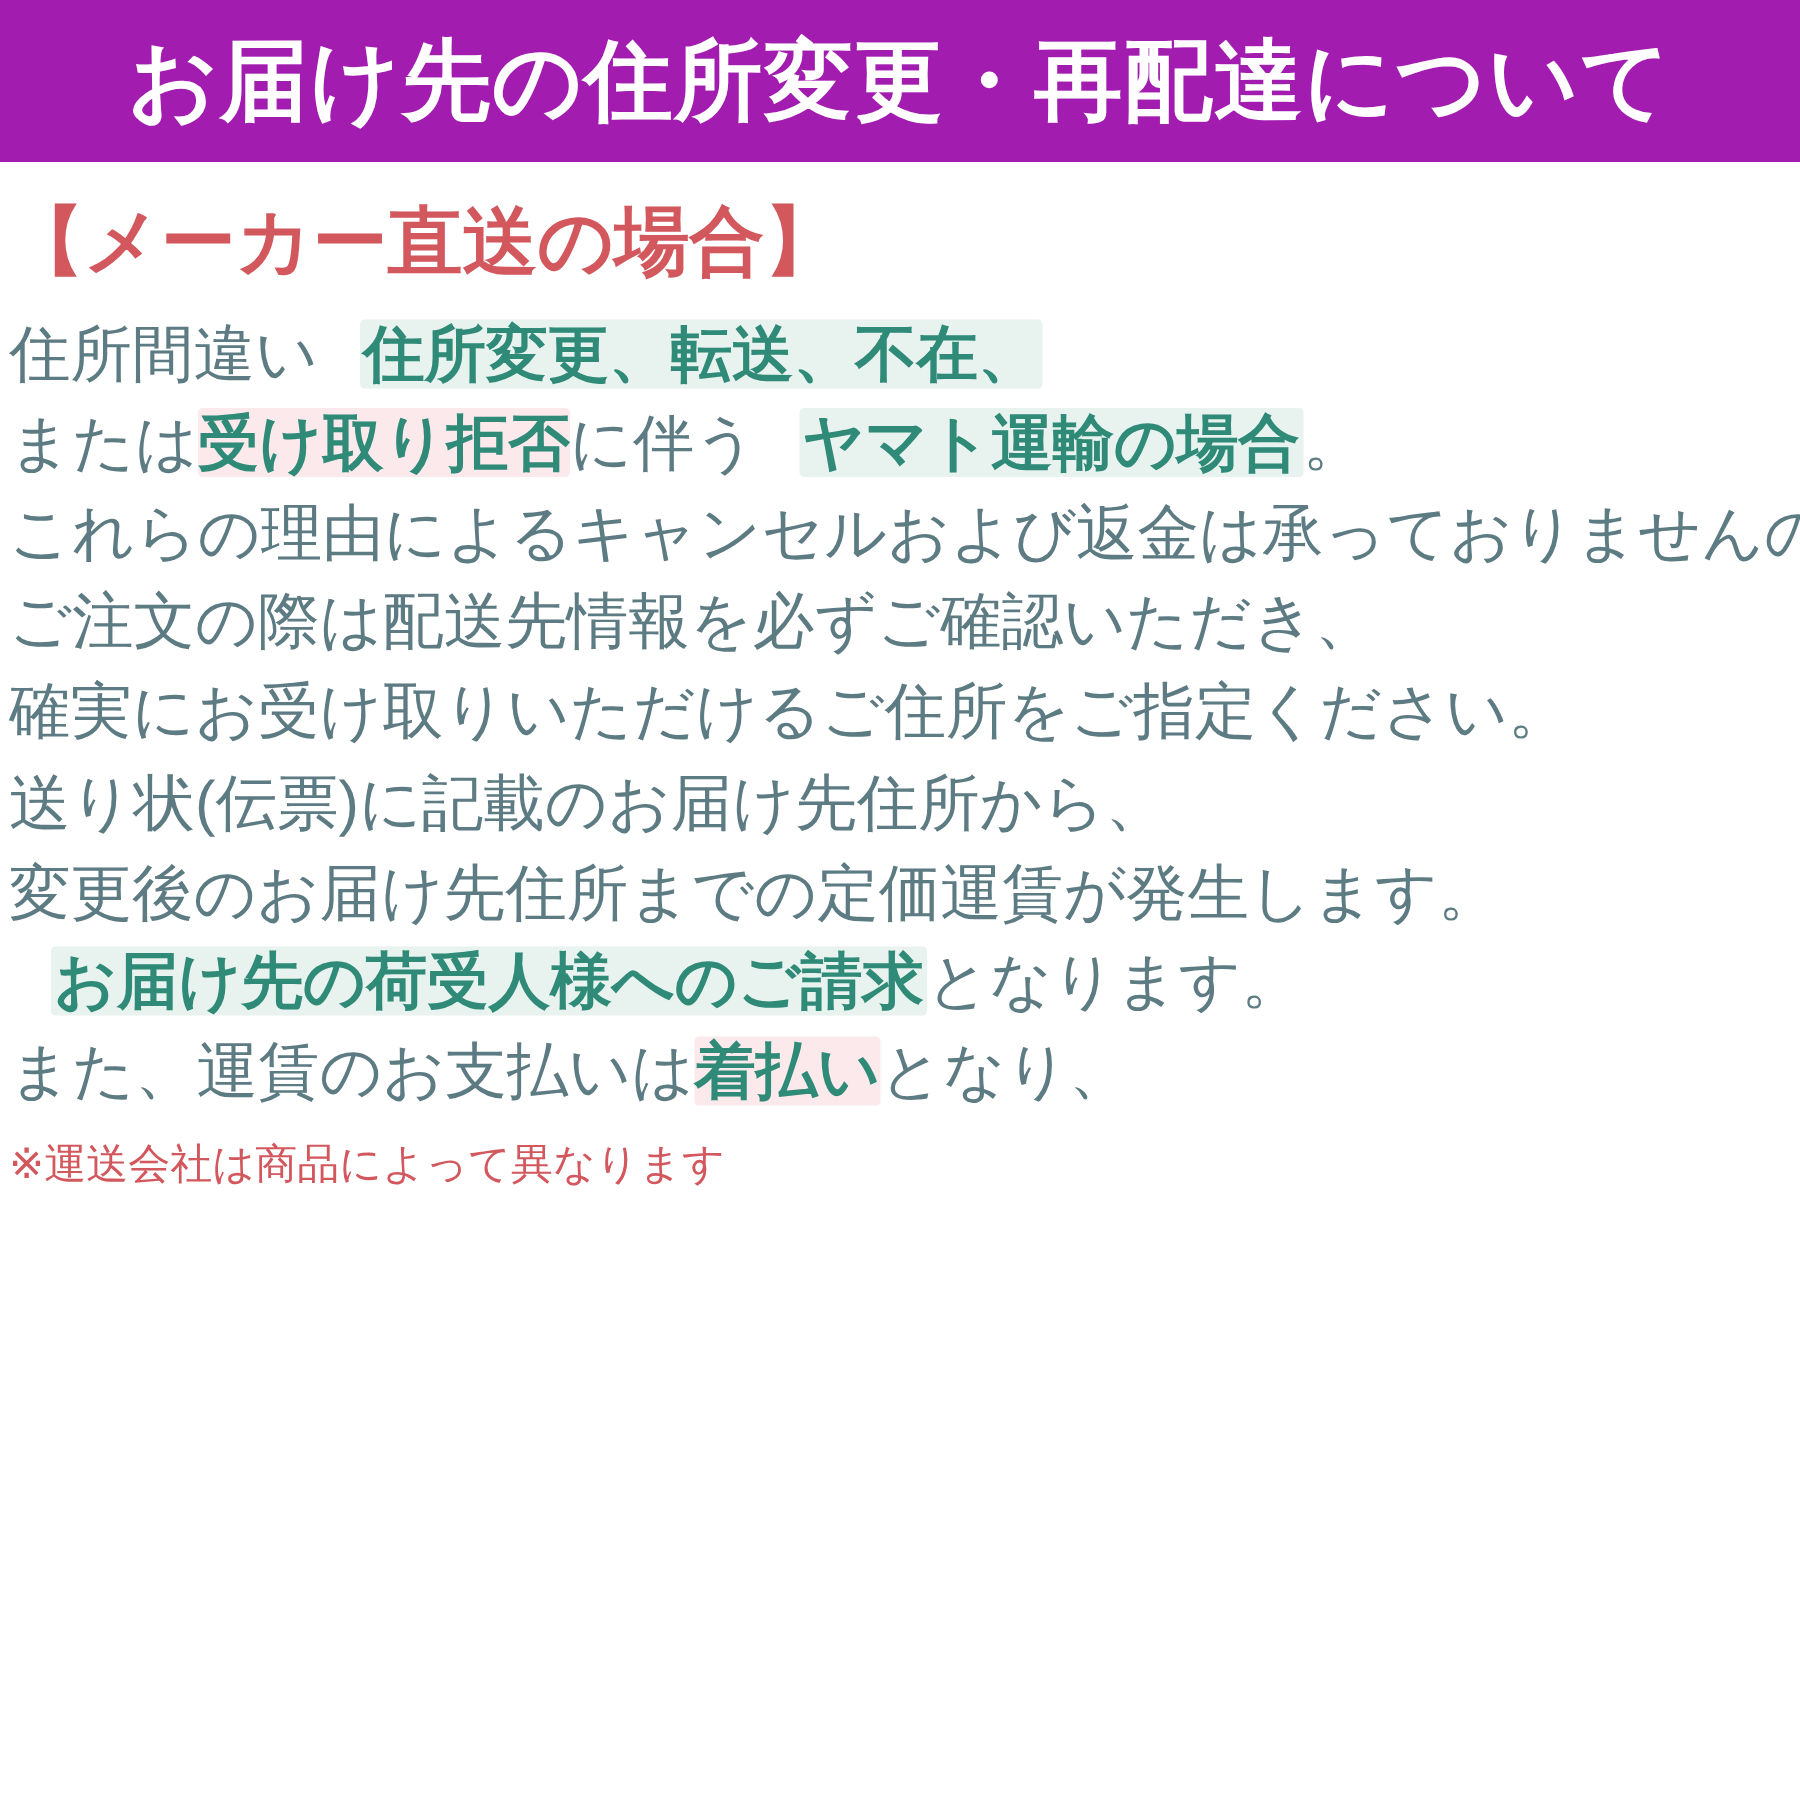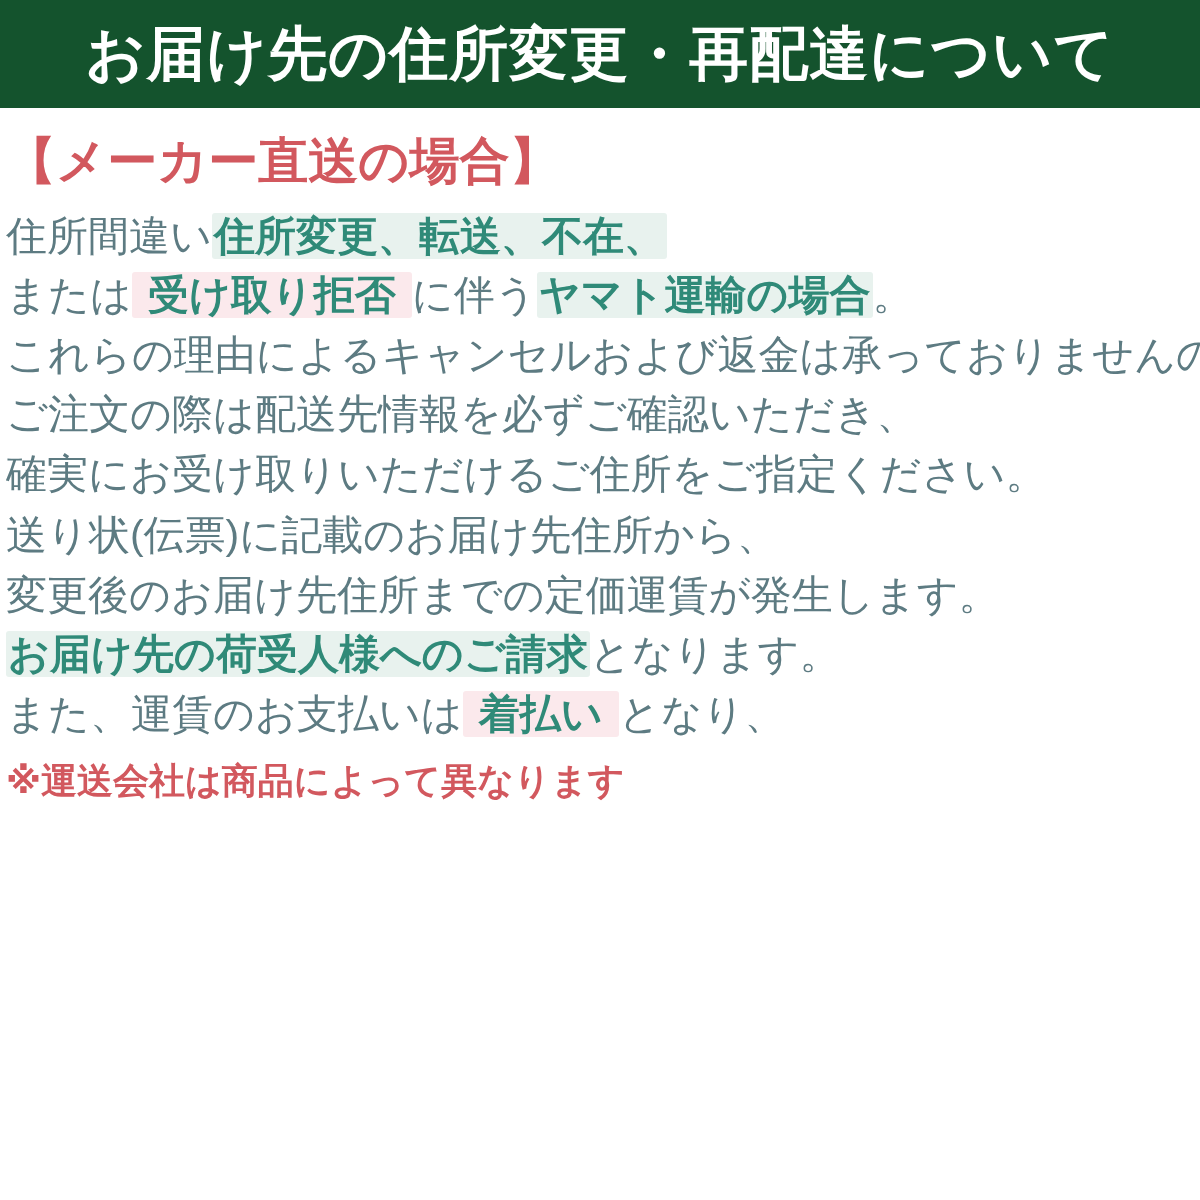--- a/index.html
+++ b/index.html
@@ -15,21 +15,21 @@
   }
   .page {
     position: relative;
     width: 1200px;
     height: 1200px;
     box-sizing: border-box;
   }
   .header-bar {
     width: 100%;
     height: 108px;
-    background: #14532d;
+    background: #a21caf;
     display: flex;
     align-items: center;
     justify-content: center;
   }
   .header-title {
     color: #ffffff;
     font-size: 59px;
     font-weight: 700;
     letter-spacing: 1px;
     line-height: 1;
@@ -56,32 +56,33 @@
     line-height: 1.45;
     white-space: nowrap;
     font-weight: 500;
   }
   .hl-green {
     color: #2f8a78;
     font-weight: 700;
     background: #e8f2ee;
     padding: 0 2px;
     border-radius: 3px;
+    margin-left: 28px;
   }
   .hl-pink {
     color: #2f8a78;
     font-weight: 700;
     background: #fbe9ec;
-    padding: 0 16px;
+    padding: 0 0;
     border-radius: 3px;
   }
   .note {
     color: #d2585e;
-    font-size: 36px;
-    font-weight: 700;
+    font-size: 28px;
+    font-weight: 400;
     line-height: 1.3;
     margin-top: 14px;
     white-space: nowrap;
   }
   .group {
     margin-bottom: 2px;
   }
 </style>
 </head>
 <body>

